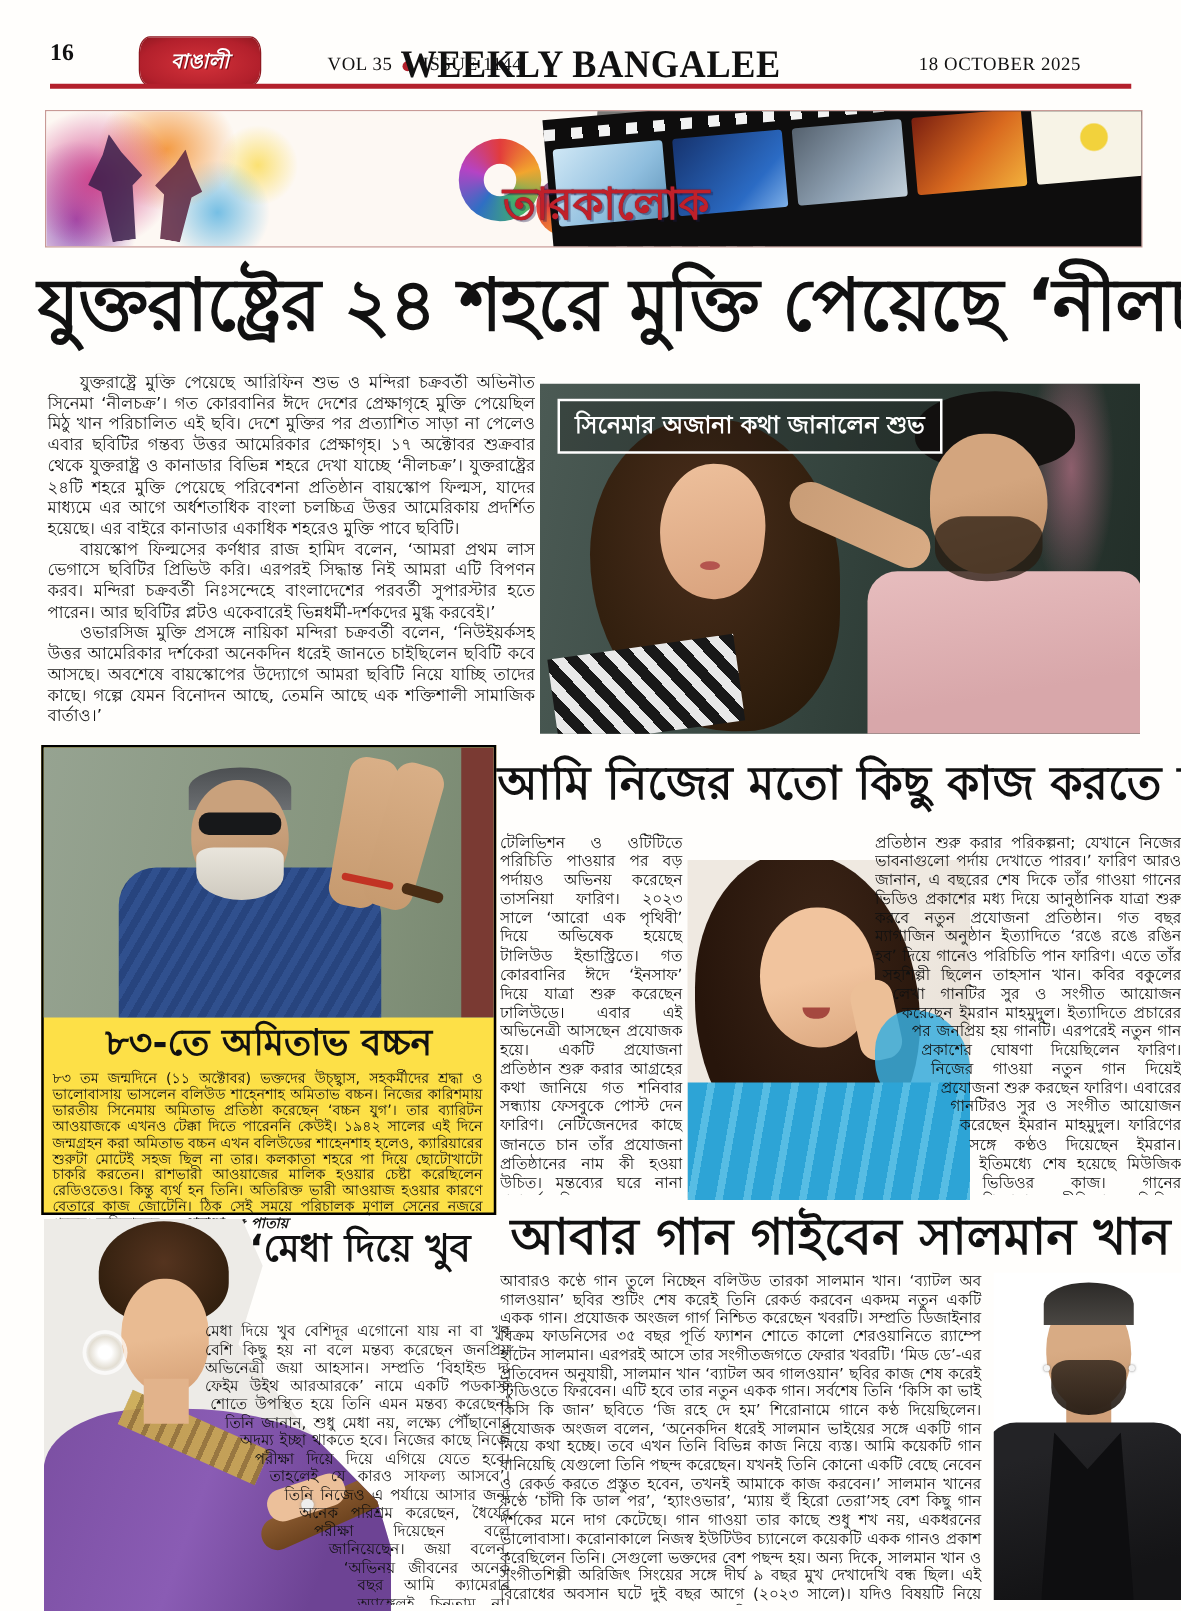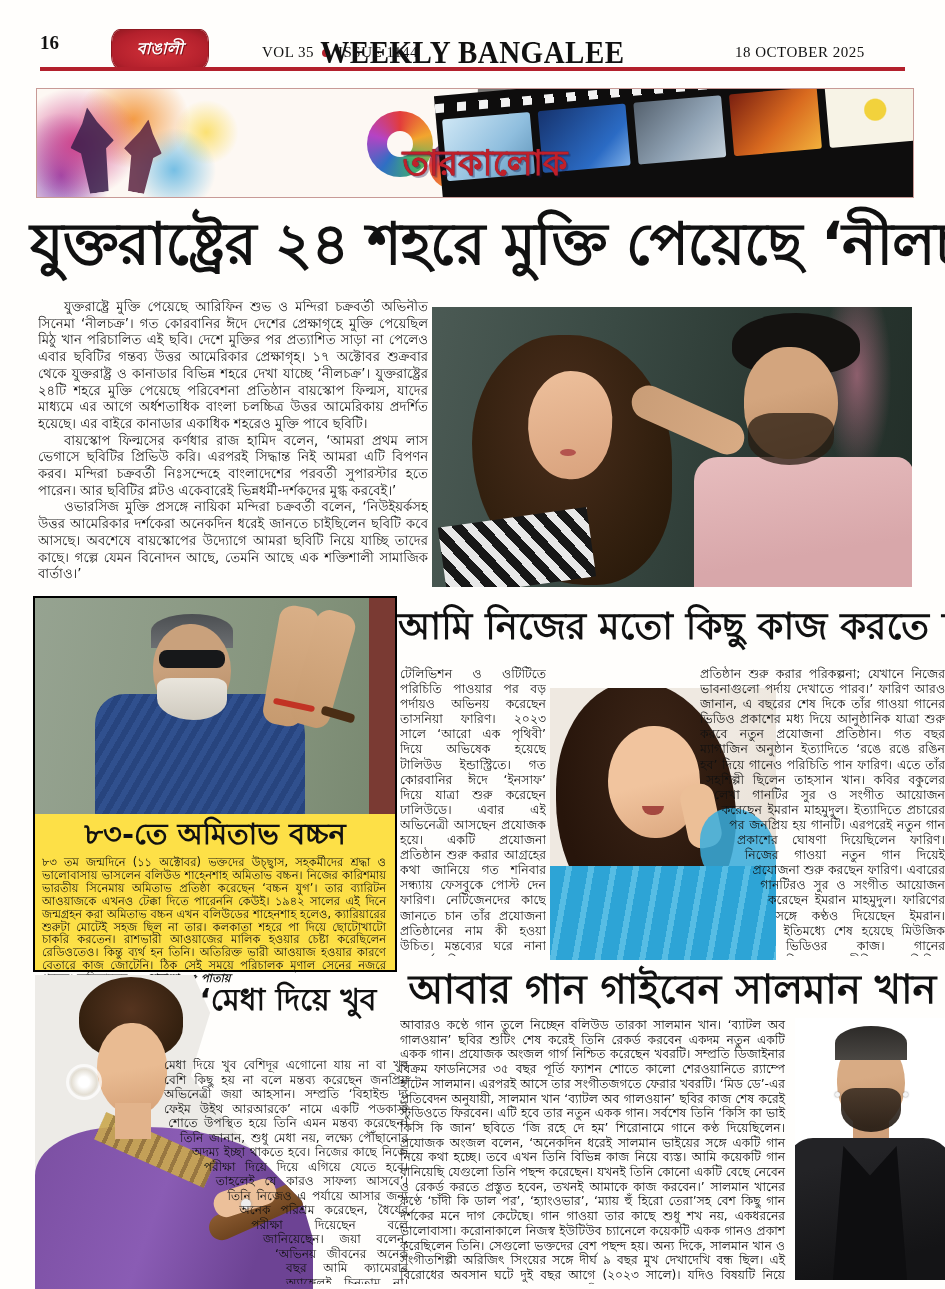--- a/index.html
+++ b/index.html
@@ -224,20 +224,21 @@
     <div class="pl-pink"></div>
     <div class="pl-whair"></div>
     <div class="pl-wface"></div>
     <div class="pl-wlips"></div>
     <div class="pl-wtop"></div>
     <div class="pl-mshirt"></div>
     <div class="pl-marm"></div>
     <div class="pl-mhair"></div>
     <div class="pl-mface"></div>
     <div class="pl-mbeard"></div>
+    <div class="caption-box">সিনেমার অজানা কথা জানালেন শুভ</div>
   </div>
 
   <div class="abs ami-box">
     <div class="ami-photo">
       <div class="ami-maroon"></div>
       <div class="ami-body"></div>
       <div class="ami-hairtop"></div>
       <div class="ami-head"></div>
       <div class="ami-glasses"></div>
       <div class="ami-beard"></div>

